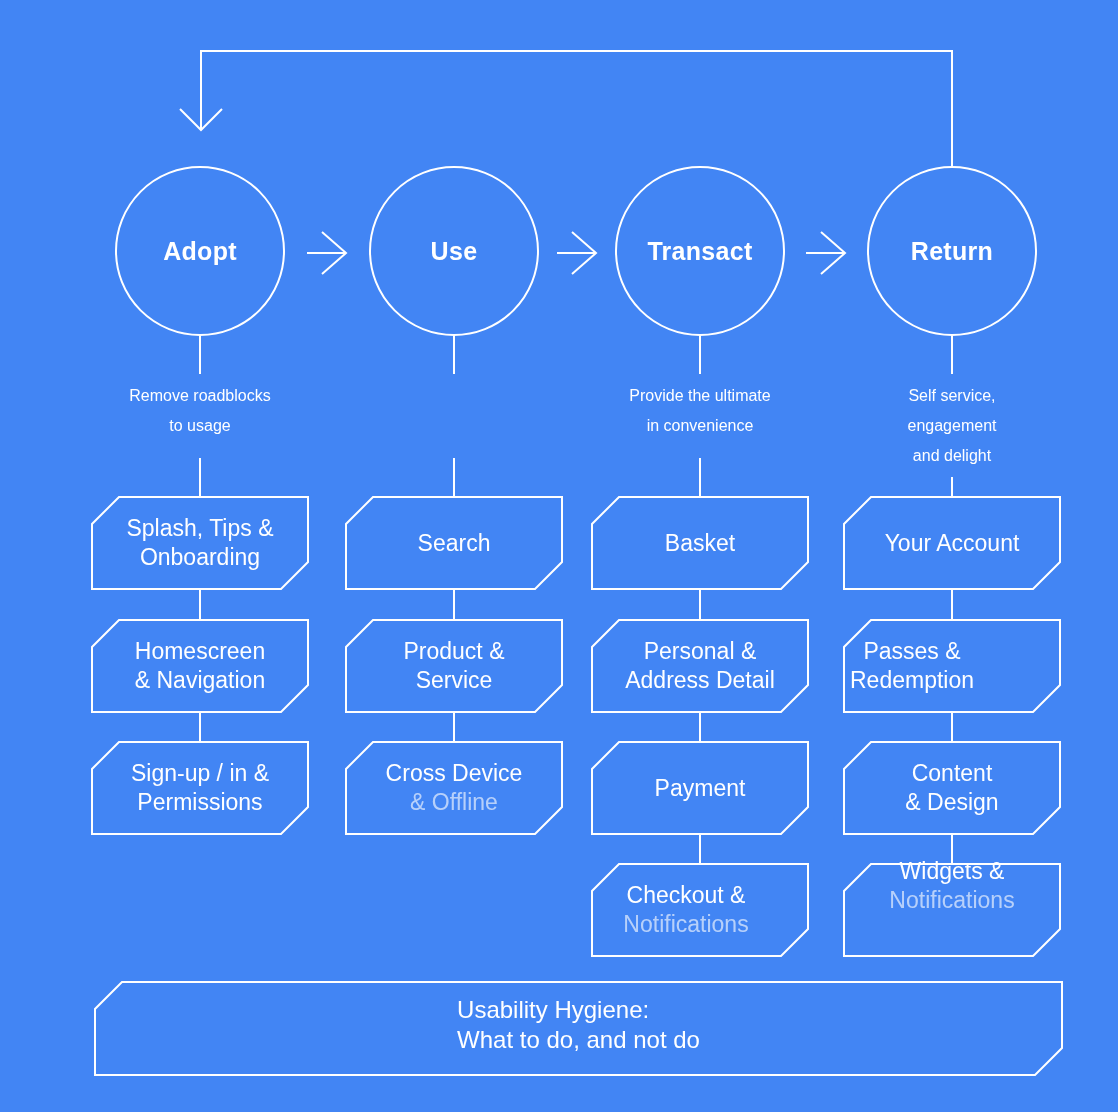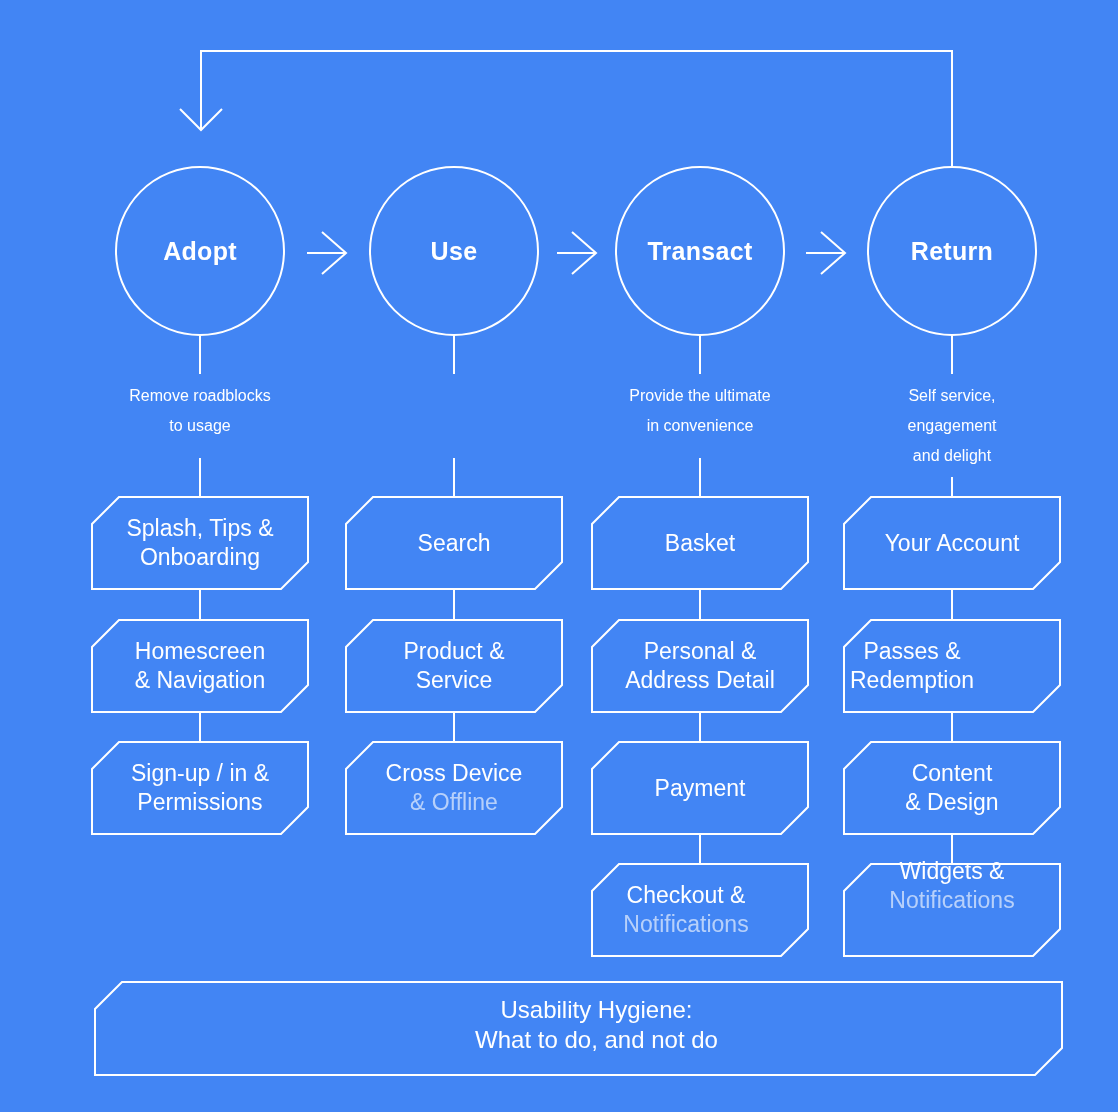--- a/index.html
+++ b/index.html
@@ -24,23 +24,22 @@
   }
   .box-label{
     position:absolute;width:216px;height:92px;
     display:flex;flex-direction:column;justify-content:center;align-items:center;
     text-align:center;font-size:23px;line-height:29px;
   }
   .box-label div[data-dim="dim"]{opacity:.62;}
   .footer-label{
     position:absolute;left:95px;top:982px;width:967px;height:86px;
     display:flex;align-items:center;justify-content:center;
-    text-align:center;font-size:24px;line-height:30px;
+    font-size:24px;line-height:30px;
     white-space:pre-line;
-    padding-left:18px;
   }
 </style>
 </head>
 <body>
 
 <div class="canvas" style="background: rgb(66, 133, 244);">
 
   <svg class="diagram-svg" width="1118" height="1112" viewBox="0 0 1118 1112" fill="none" stroke="#ffffff" stroke-width="2">
 
     <polyline points="952,167 952,51 201,51 201,129"></polyline>

